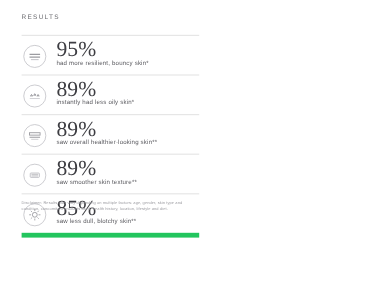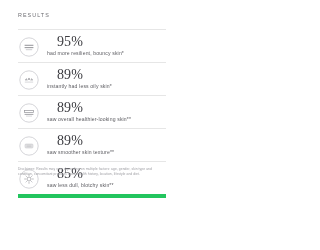--- a/index.html
+++ b/index.html
@@ -61,26 +61,25 @@
     display: block;
     width: 22px;
     height: 22px;
   }
   .row-text {
     flex: 1 1 auto;
     padding-top: 0px;
   }
   .stat-value {
     font-family: "Liberation Serif", serif;
-    font-size: 14px;
+    font-size: 18px;
     line-height: 13px;
     color: #3d3d42;
     font-weight: 400;
     letter-spacing: 0.1px;
-    margin-left: 10px;
   }
   .stat-label {
     font-family: "Liberation Sans", sans-serif;
     font-size: 5.1px;
     line-height: 7px;
     color: #5b5b60;
     letter-spacing: 0.15px;
     margin-top: 1.5px;
   }
   .disclaimer {

